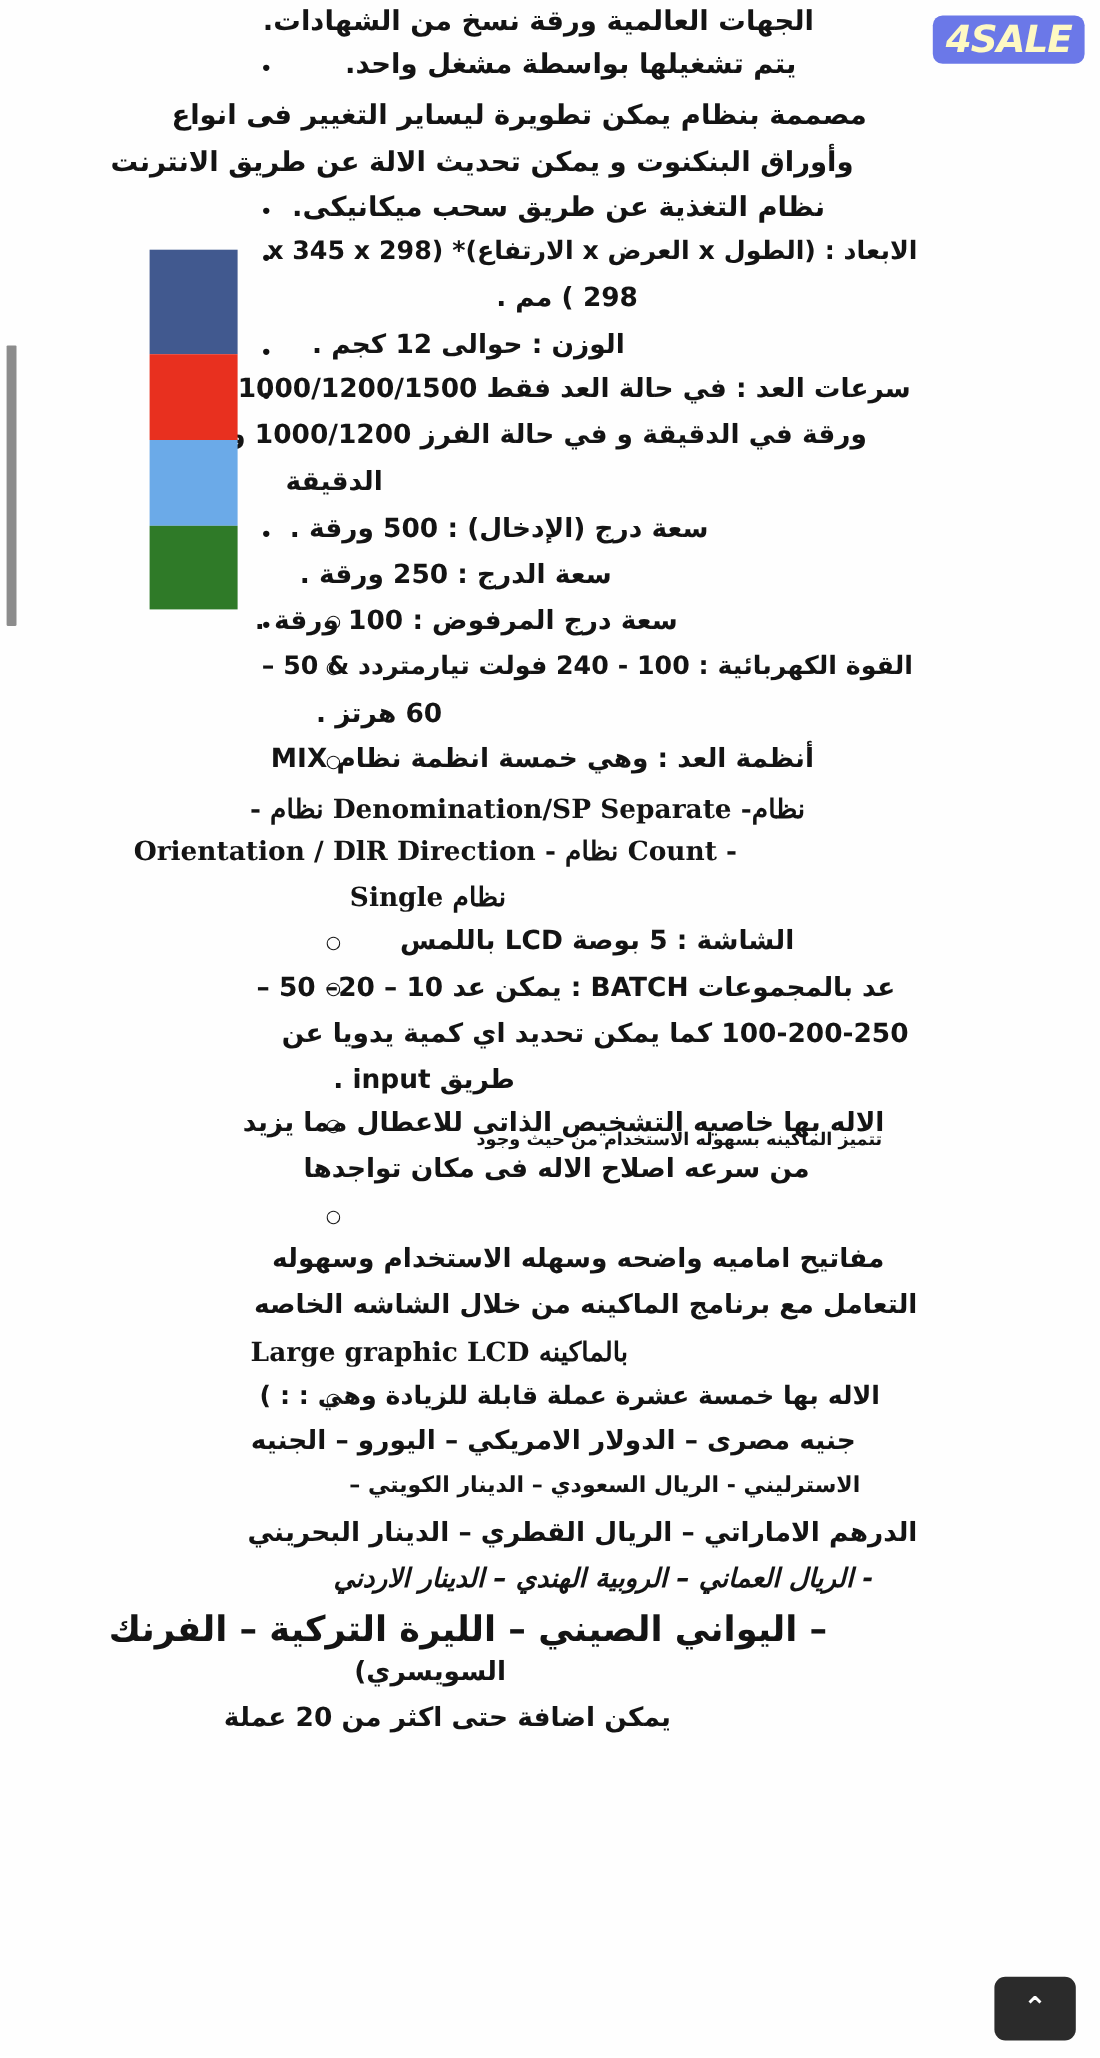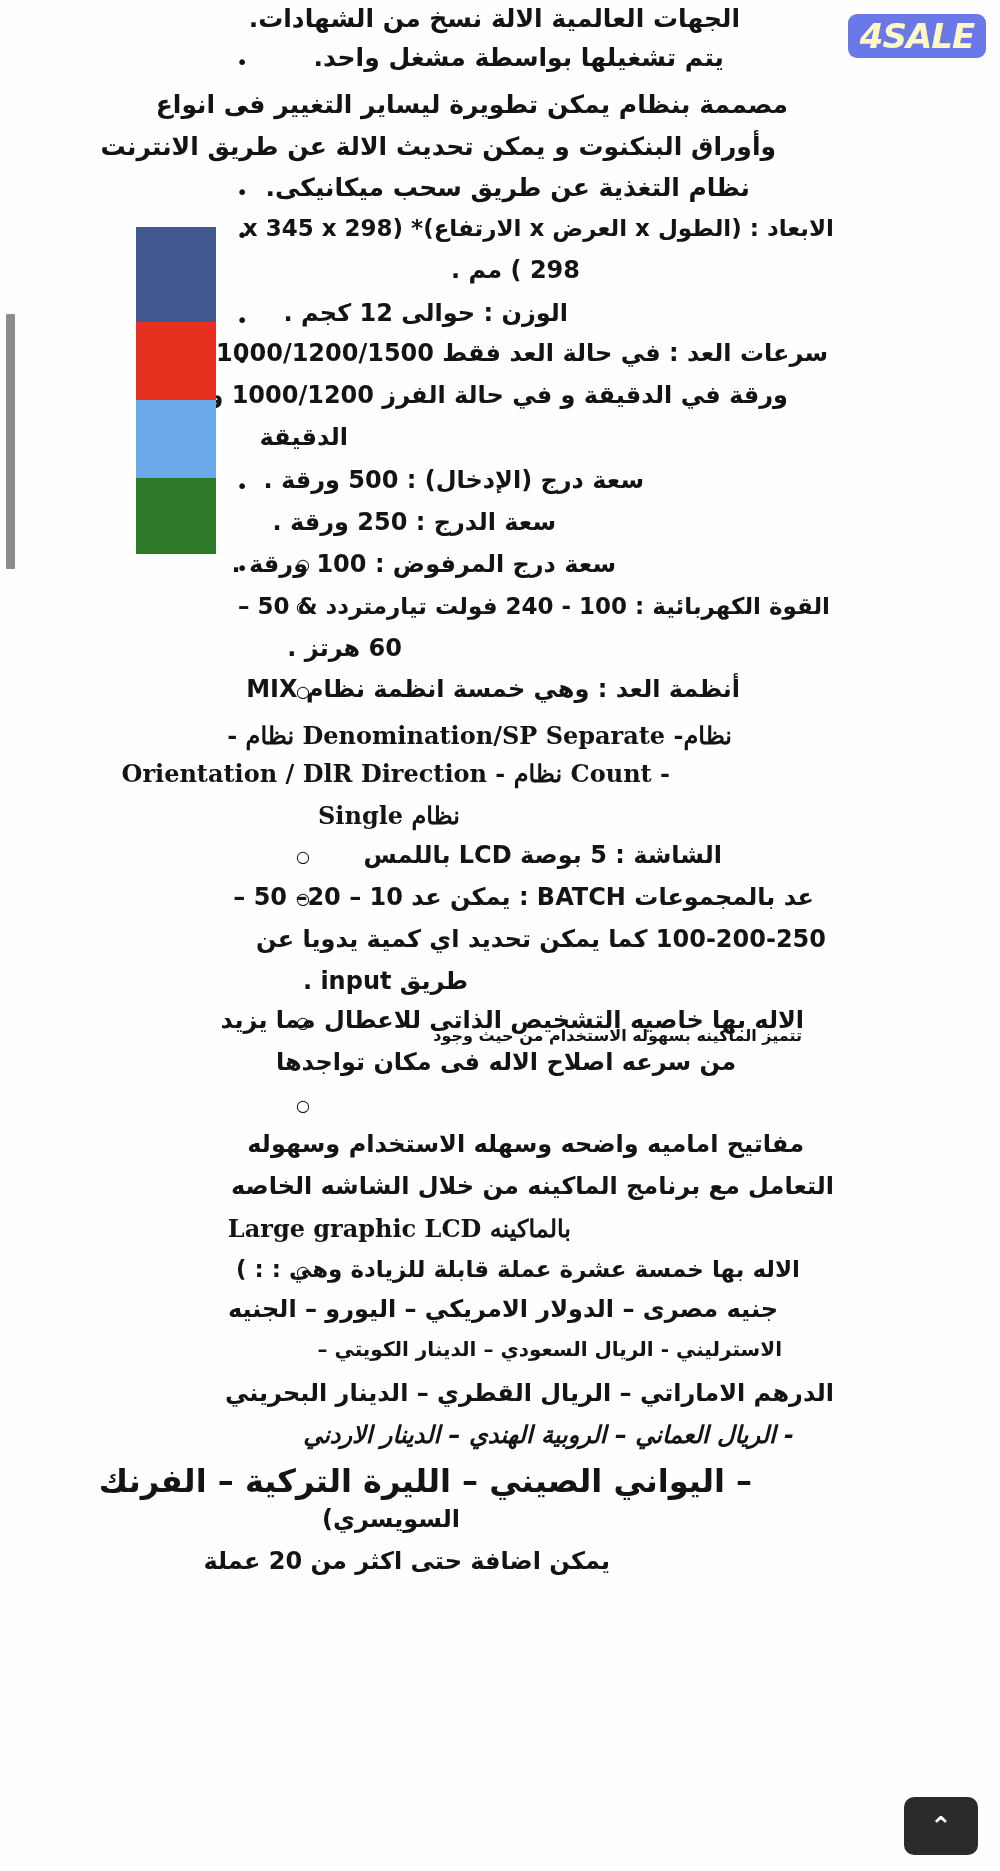--- a/index.html
+++ b/index.html
@@ -155,21 +155,21 @@
 </style>
 </head>
 <body>
 
 <div id="top-strip"></div>
 
 <div id="doc-page">
 
   <div id="doc-body">
 
-    <div class="line" style="right:260px; top:6px; font-size:25px;">الجهات العالمية الالة نسخ من الشهادات.</div>
+    <div class="line" style="right:260px; top:6px; font-size:25px;">الجهات العالمية ورقة نسخ من الشهادات.</div>
 
     <span class="bullet-disc" style="right:752px; top:52px;">•</span>
     <div class="line" style="right:276px; top:45px; font-size:25px;margin-left:14px;">يتم تشغيلها بواسطة مشغل واحد.</div>
 
     <span class="bullet-disc" style="right:752px; top:100px;">•</span>
     <div class="line" style="right:212px; top:92px; font-size:25px;">مصممة بنظام يمكن تطويرة ليساير التغيير فى انواع</div>
     <div class="line" style="right:224px; top:134px; font-size:25px;">وأوراق البنكنوت و يمكن تحديث الالة عن طريق الانترنت</div>
 
     <span class="bullet-disc" style="right:752px; top:182px;">•</span>
     <div class="line" style="right:250px; top:175px; font-size:25px;">نظام التغذية عن طريق سحب ميكانيكى.</div>

